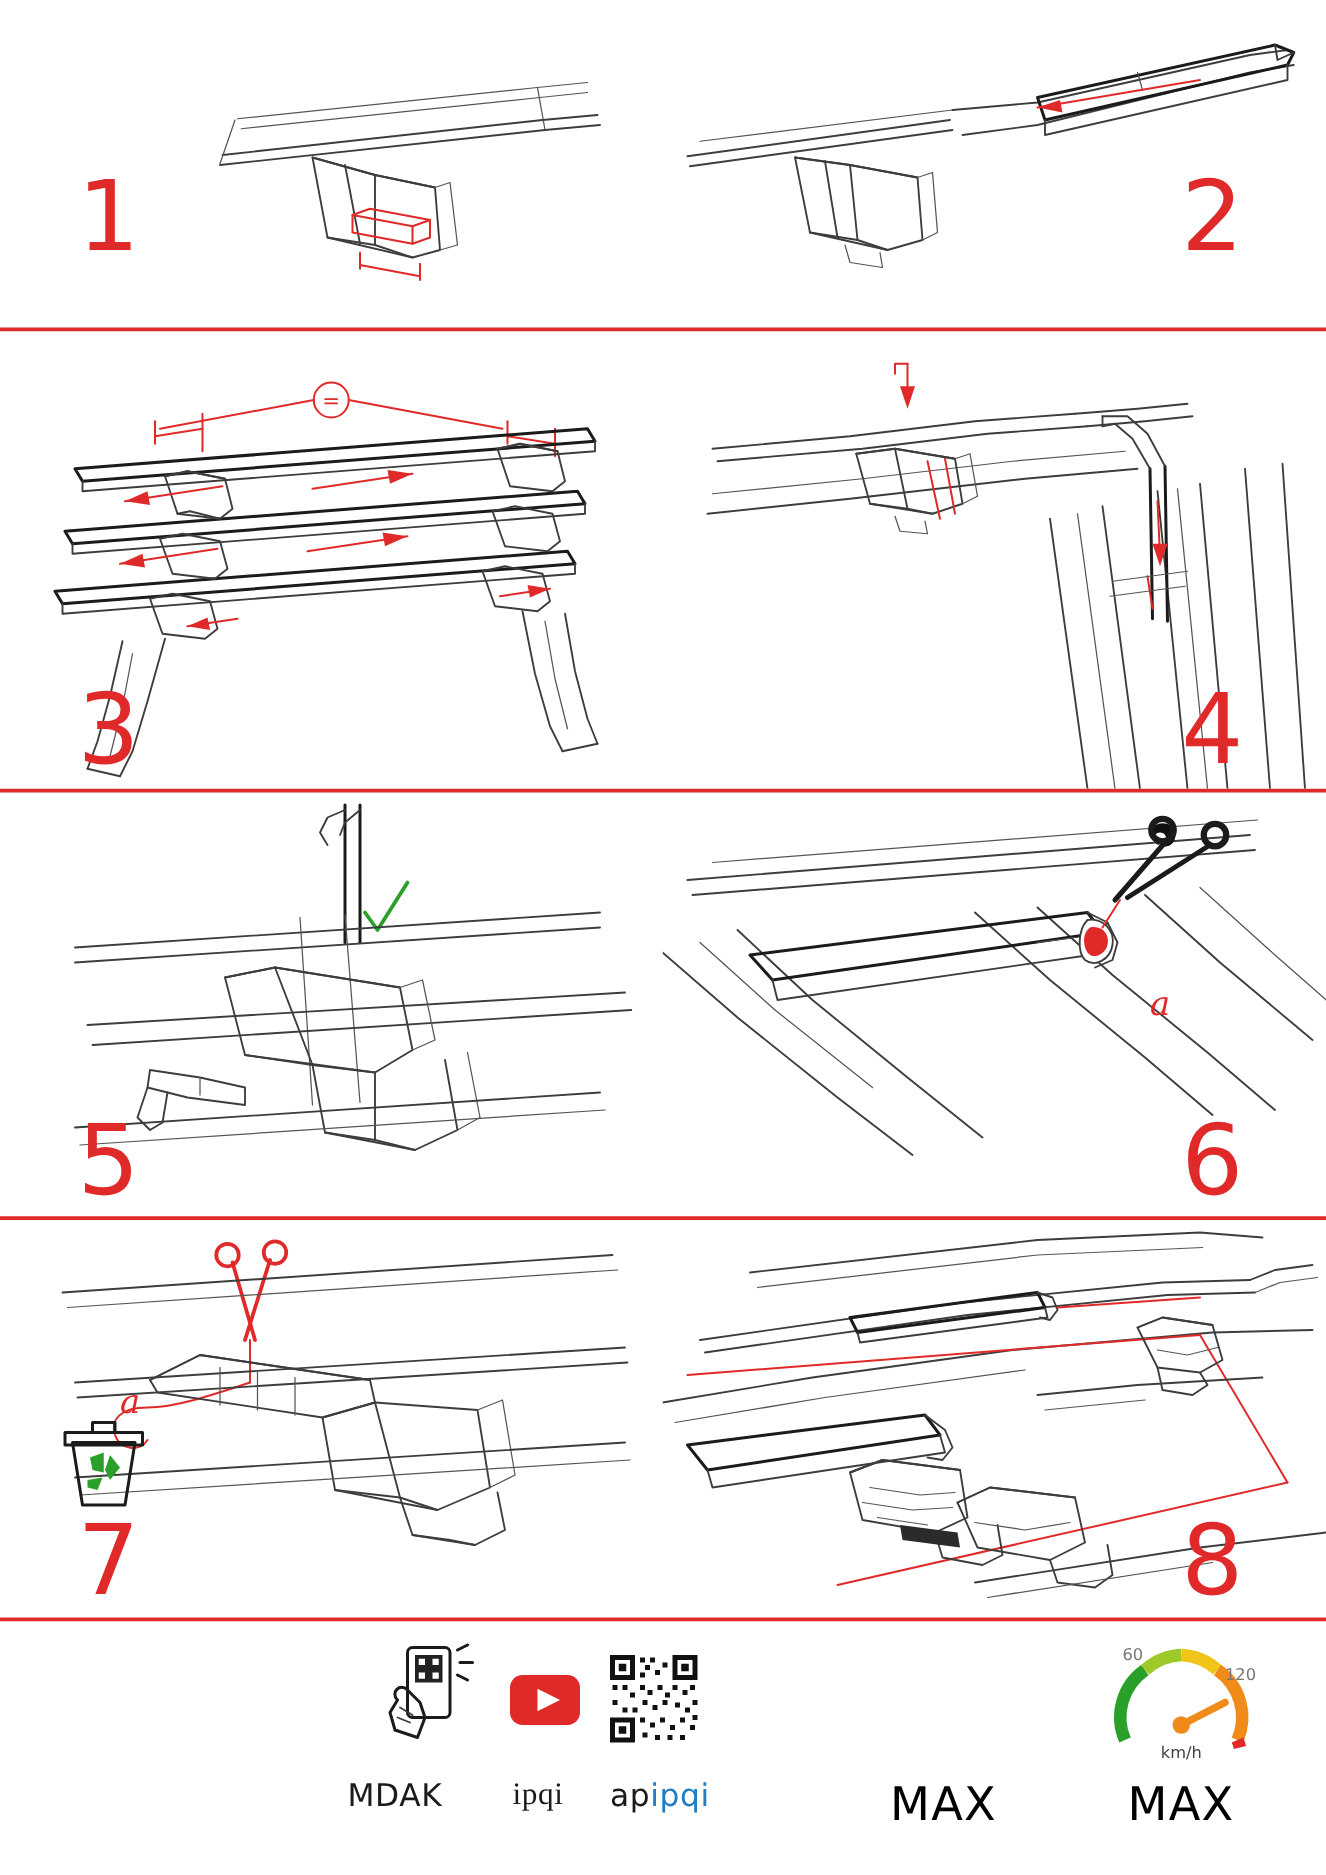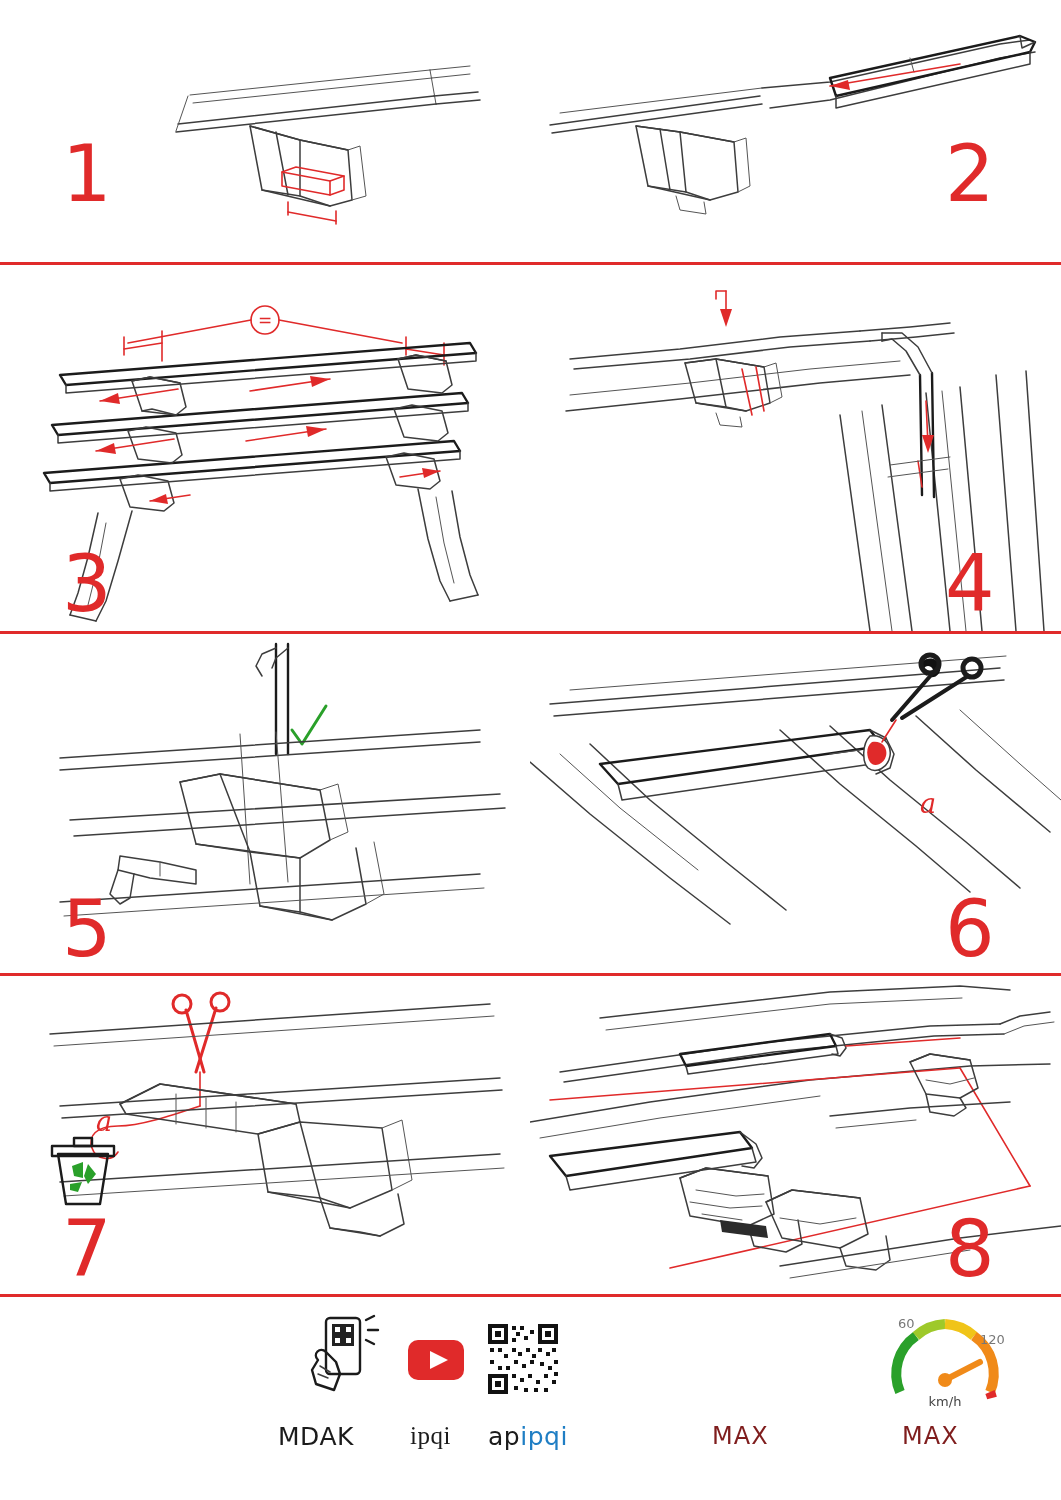--- a/index.html
+++ b/index.html
@@ -64,22 +64,22 @@
   .logo-label {
     position: absolute;
     font-family: "DejaVu Sans", sans-serif;
     font-size: 25px;
     color: #1b1b1b;
     letter-spacing: 0.5px;
   }
   .max-label {
     position: absolute;
     font-family: "DejaVu Sans", sans-serif;
-    font-size: 24px;
-    color: #7f1d1d;
+    font-size: 37px;
+    color: #000000;
     letter-spacing: 1px;
   }
   .weight-text {
     font-family: "DejaVu Sans", sans-serif;
     font-size: 27px;
     fill: #e02a2a;
     font-weight: bold;
   }
   .gauge-num {
     font-family: "DejaVu Sans", sans-serif;

